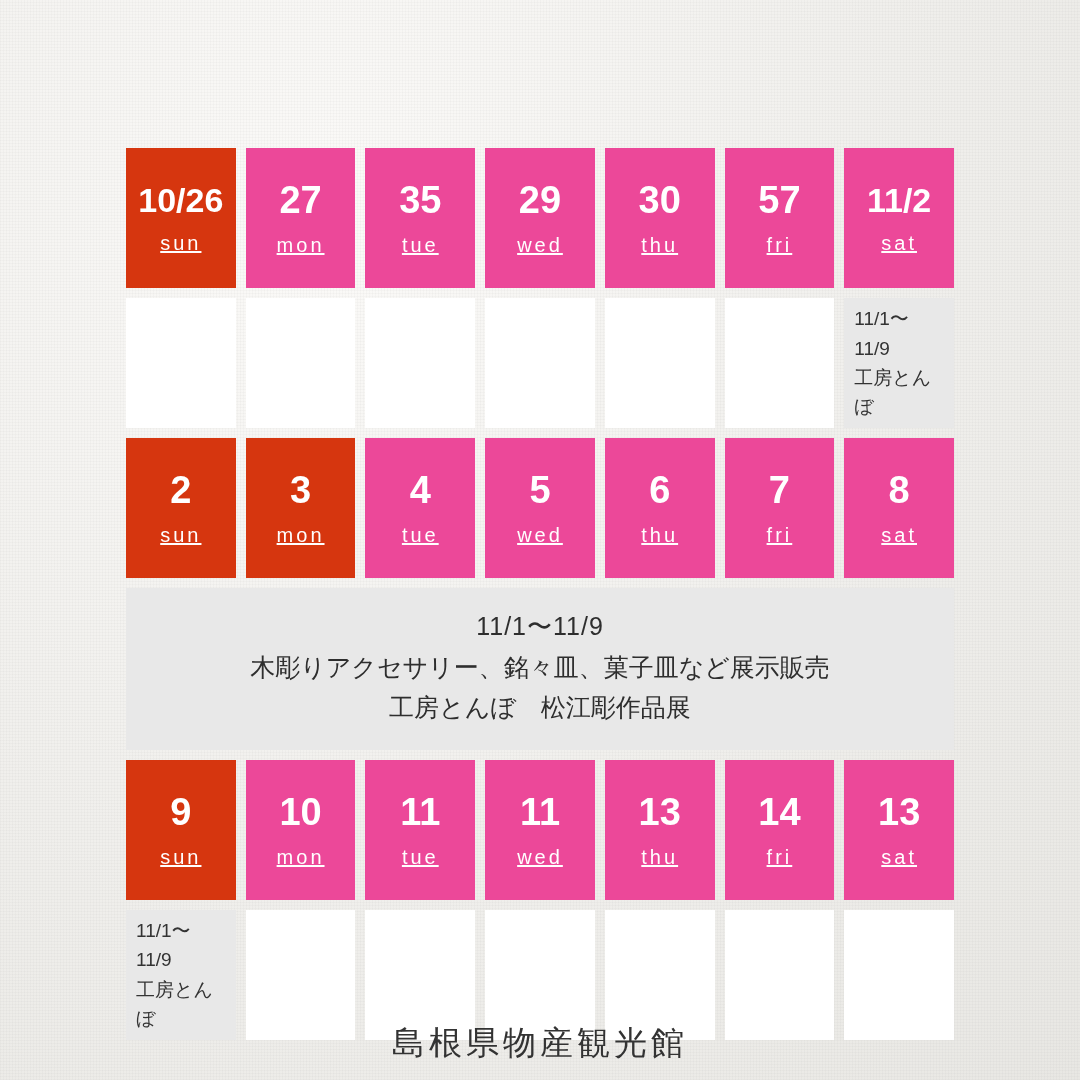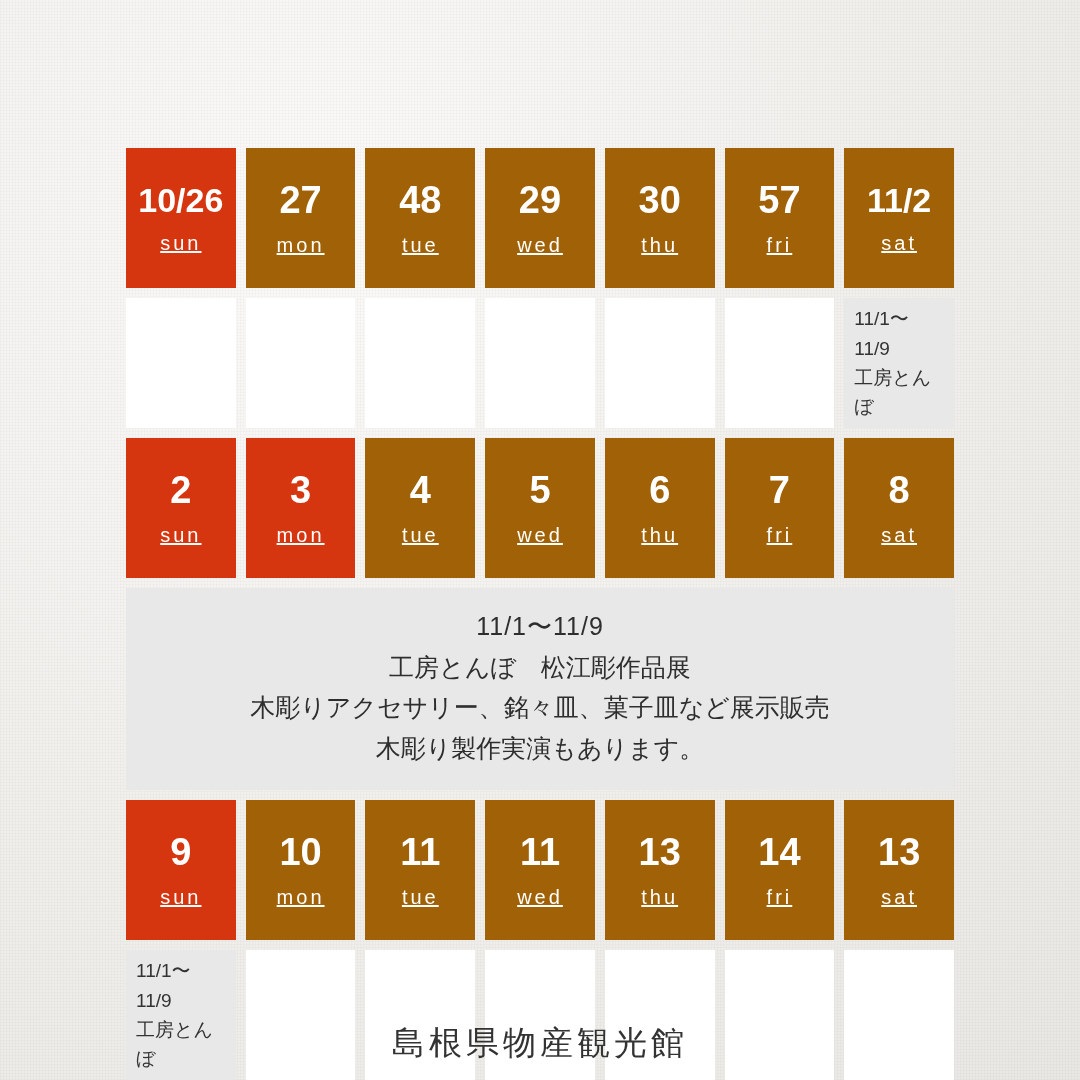--- a/index.html
+++ b/index.html
@@ -59,21 +59,21 @@
     margin-bottom: 10px;
   }
   .day {
     height: 140px;
     display: flex;
     flex-direction: column;
     align-items: center;
     justify-content: center;
     color: #ffffff;
   }
-  .day.gray  { background: #a16207; }
+  .day.gray  { background: #ec4899; }
   .day.red   { background: #d6360f; }
   .day .num {
     font-size: 38px;
     font-weight: 700;
     line-height: 1;
     margin-bottom: 16px;
     letter-spacing: 0px;
   }
   .day .num.small { font-size: 34px; }
   .day .dow {
@@ -142,21 +142,21 @@
     <div class="week">
       <div class="day red">
         <div class="num small">10/26</div>
         <div class="dow">sun</div>
       </div>
       <div class="day gray">
         <div class="num">27</div>
         <div class="dow">mon</div>
       </div>
       <div class="day gray">
-        <div class="num">48</div>
+        <div class="num">35</div>
         <div class="dow">tue</div>
       </div>
       <div class="day gray">
         <div class="num">29</div>
         <div class="dow">wed</div>
       </div>
       <div class="day gray">
         <div class="num">30</div>
         <div class="dow">thu</div>
       </div>
@@ -209,23 +209,22 @@
         <div class="dow">fri</div>
       </div>
       <div class="day gray">
         <div class="num">8</div>
         <div class="dow">sat</div>
       </div>
     </div>
 
     <div class="banner">
       <div class="line1">11/1〜11/9</div>
+      <div>木彫りアクセサリー、銘々皿、菓子皿など展示販売</div>
       <div>工房とんぼ　松江彫作品展</div>
-      <div>木彫りアクセサリー、銘々皿、菓子皿など展示販売</div>
-      <div>木彫り製作実演もあります。</div>
     </div>
 
     <div class="week">
       <div class="day red">
         <div class="num">9</div>
         <div class="dow">sun</div>
       </div>
       <div class="day gray">
         <div class="num">10</div>
         <div class="dow">mon</div>

